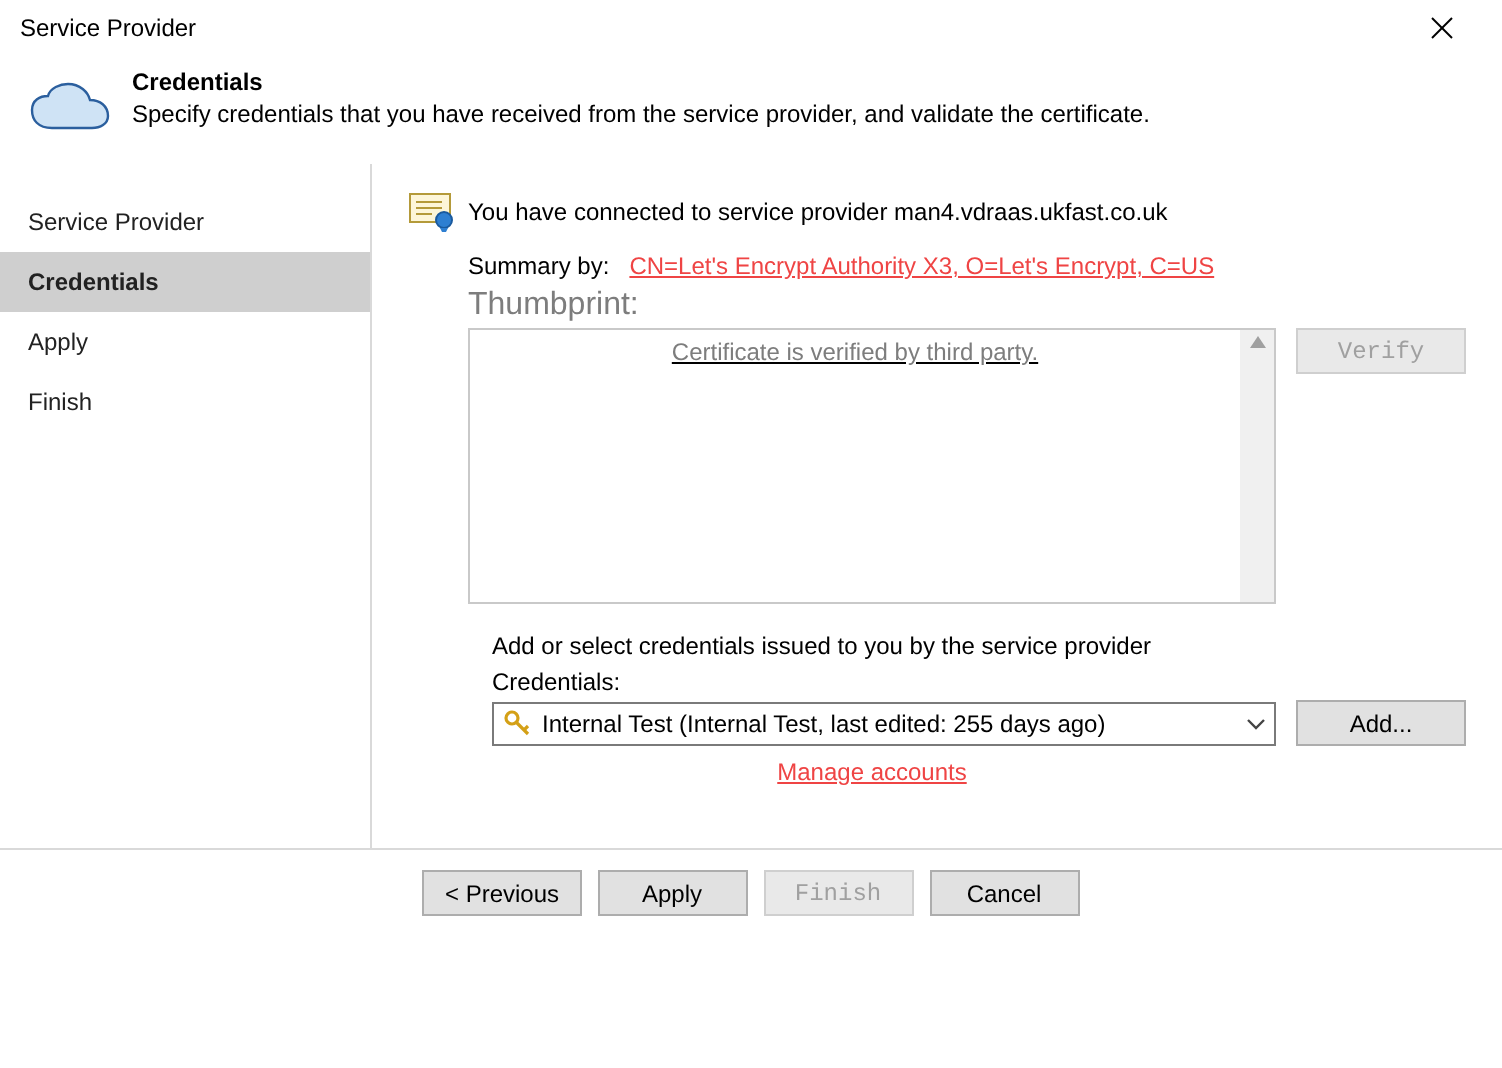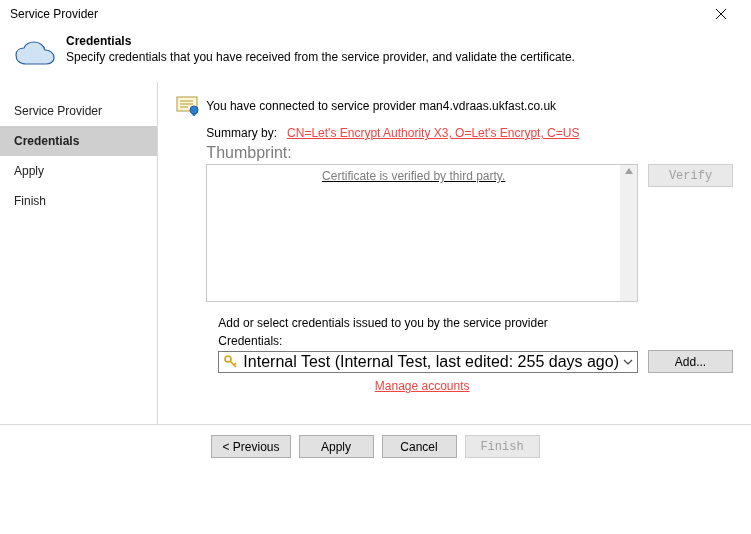--- a/index.html
+++ b/index.html
@@ -163,21 +163,21 @@
     position: relative;
     padding-left: 4px;
   }
   .combo .key-icon {
     width: 16px; height: 16px;
     margin-right: 4px;
     display: flex; align-items: center; justify-content: center;
   }
   .combo .combo-text {
     flex: 1 1 auto;
-    font-size: 16px;
+    font-size: 12px;
     white-space: nowrap; overflow: hidden;
   }
   .combo .chev {
     width: 18px; height: 100%;
     display: flex; align-items: center; justify-content: center;
     color: #555;
     border-left: 0;
   }
   .add-btn { width: 85px; }
   .manage-row {
@@ -285,16 +285,16 @@
 
       <div class="manage-row">
         <span class="link">Manage accounts</span>
       </div>
     </div>
   </div>
 
   <div class="footer">
     <button class="btn">&lt; Previous</button>
     <button class="btn">Apply</button>
+    <button class="btn disabled">Finish</button>
     <button class="btn">Cancel</button>
-    <button class="btn disabled">Finish</button>
   </div>
 </div>
 
 </body></html>

